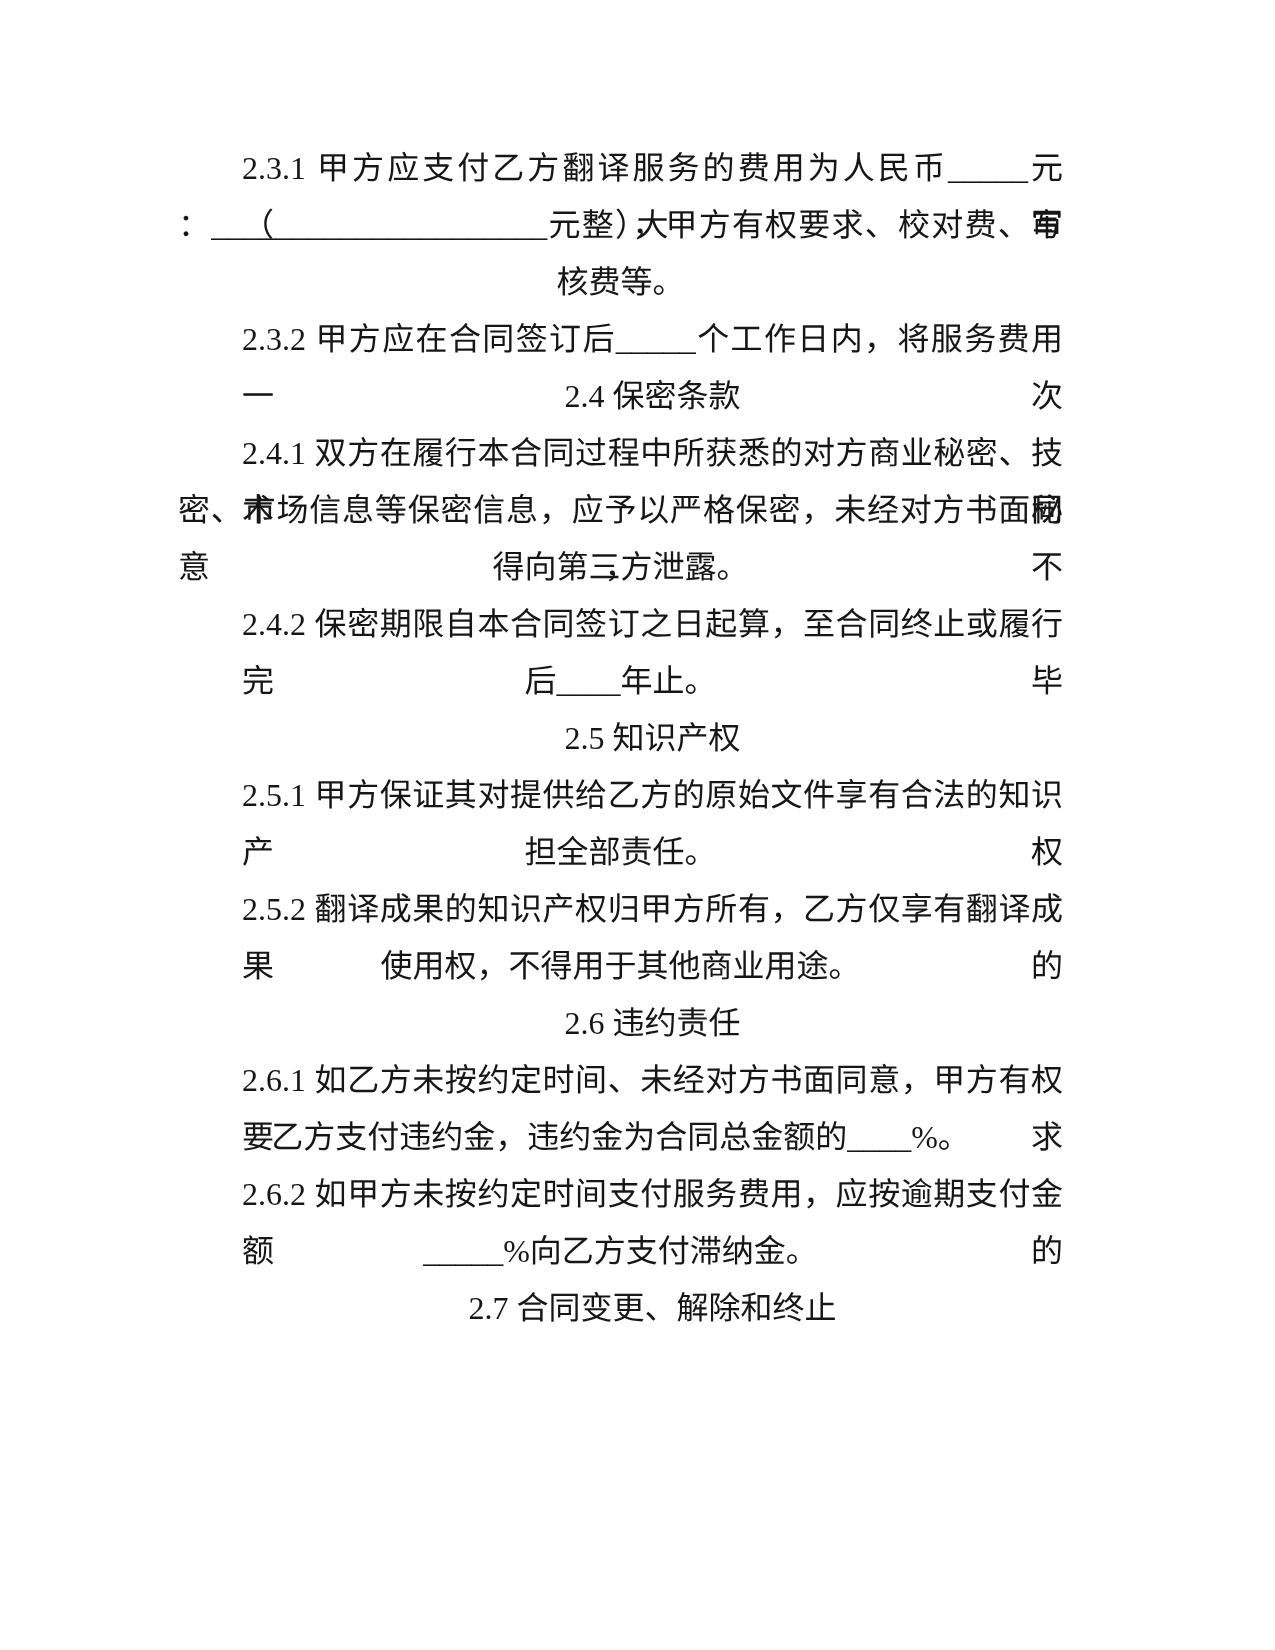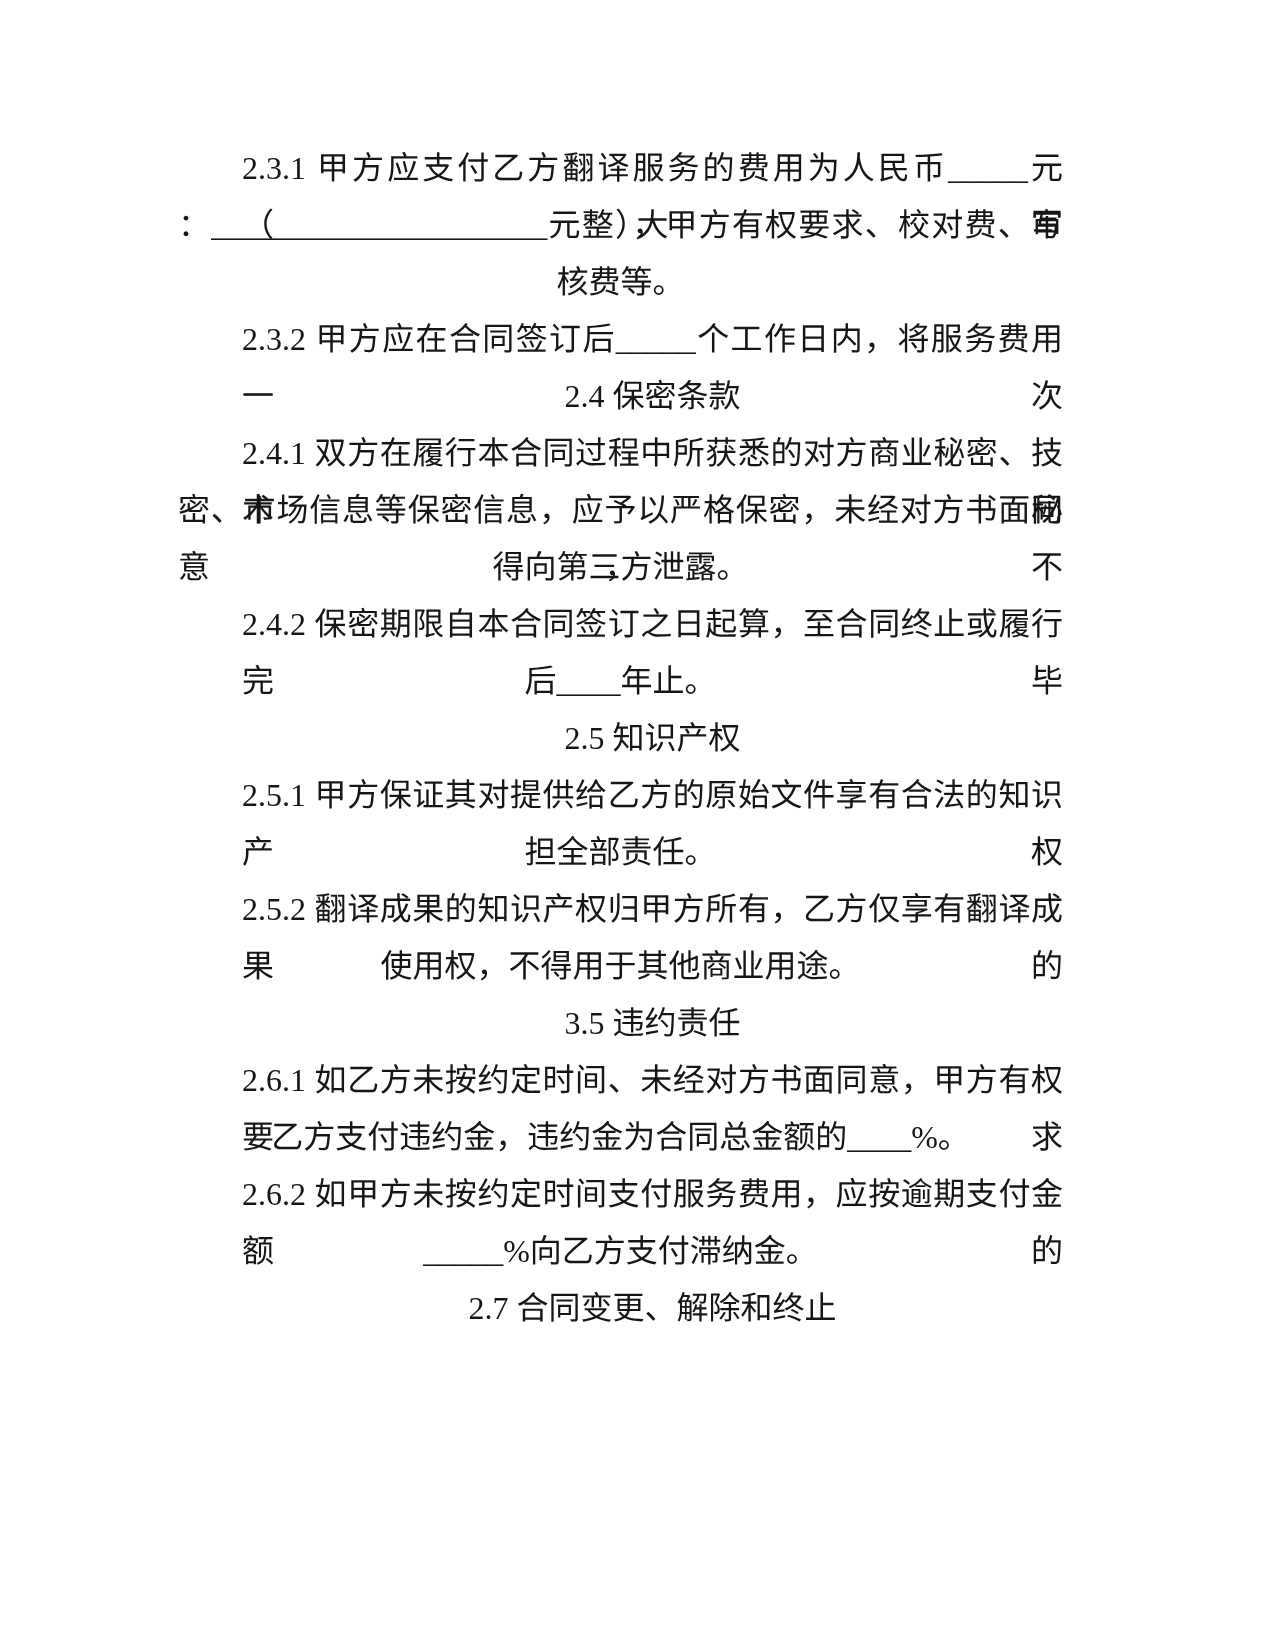--- a/index.html
+++ b/index.html
@@ -55,20 +55,20 @@
       <div class="line indent justify">2.4.1 双方在履行本合同过程中所获悉的对方商业秘密、技术秘</div>
       <div class="line justify">密、市场信息等保密信息，应予以严格保密，未经对方书面同意，不</div>
       <div class="line">得向第三方泄露。</div>
       <div class="line indent justify">2.4.2 保密期限自本合同签订之日起算，至合同终止或履行完毕</div>
       <div class="line">后____年止。</div>
       <div class="line indent">2.5 知识产权</div>
       <div class="line indent justify">2.5.1 甲方保证其对提供给乙方的原始文件享有合法的知识产权</div>
       <div class="line">担全部责任。</div>
       <div class="line indent justify">2.5.2 翻译成果的知识产权归甲方所有，乙方仅享有翻译成果的</div>
       <div class="line">使用权，不得用于其他商业用途。</div>
-      <div class="line indent">3.5 违约责任</div>
+      <div class="line indent">2.6 违约责任</div>
       <div class="line indent justify">2.6.1 如乙方未按约定时间、未经对方书面同意，甲方有权要求</div>
       <div class="line">乙方支付违约金，违约金为合同总金额的____%。</div>
       <div class="line indent justify">2.6.2 如甲方未按约定时间支付服务费用，应按逾期支付金额的</div>
       <div class="line">_____%向乙方支付滞纳金。</div>
       <div class="line indent">2.7 合同变更、解除和终止</div>
     </div>
 </div>
 
 </body></html>

